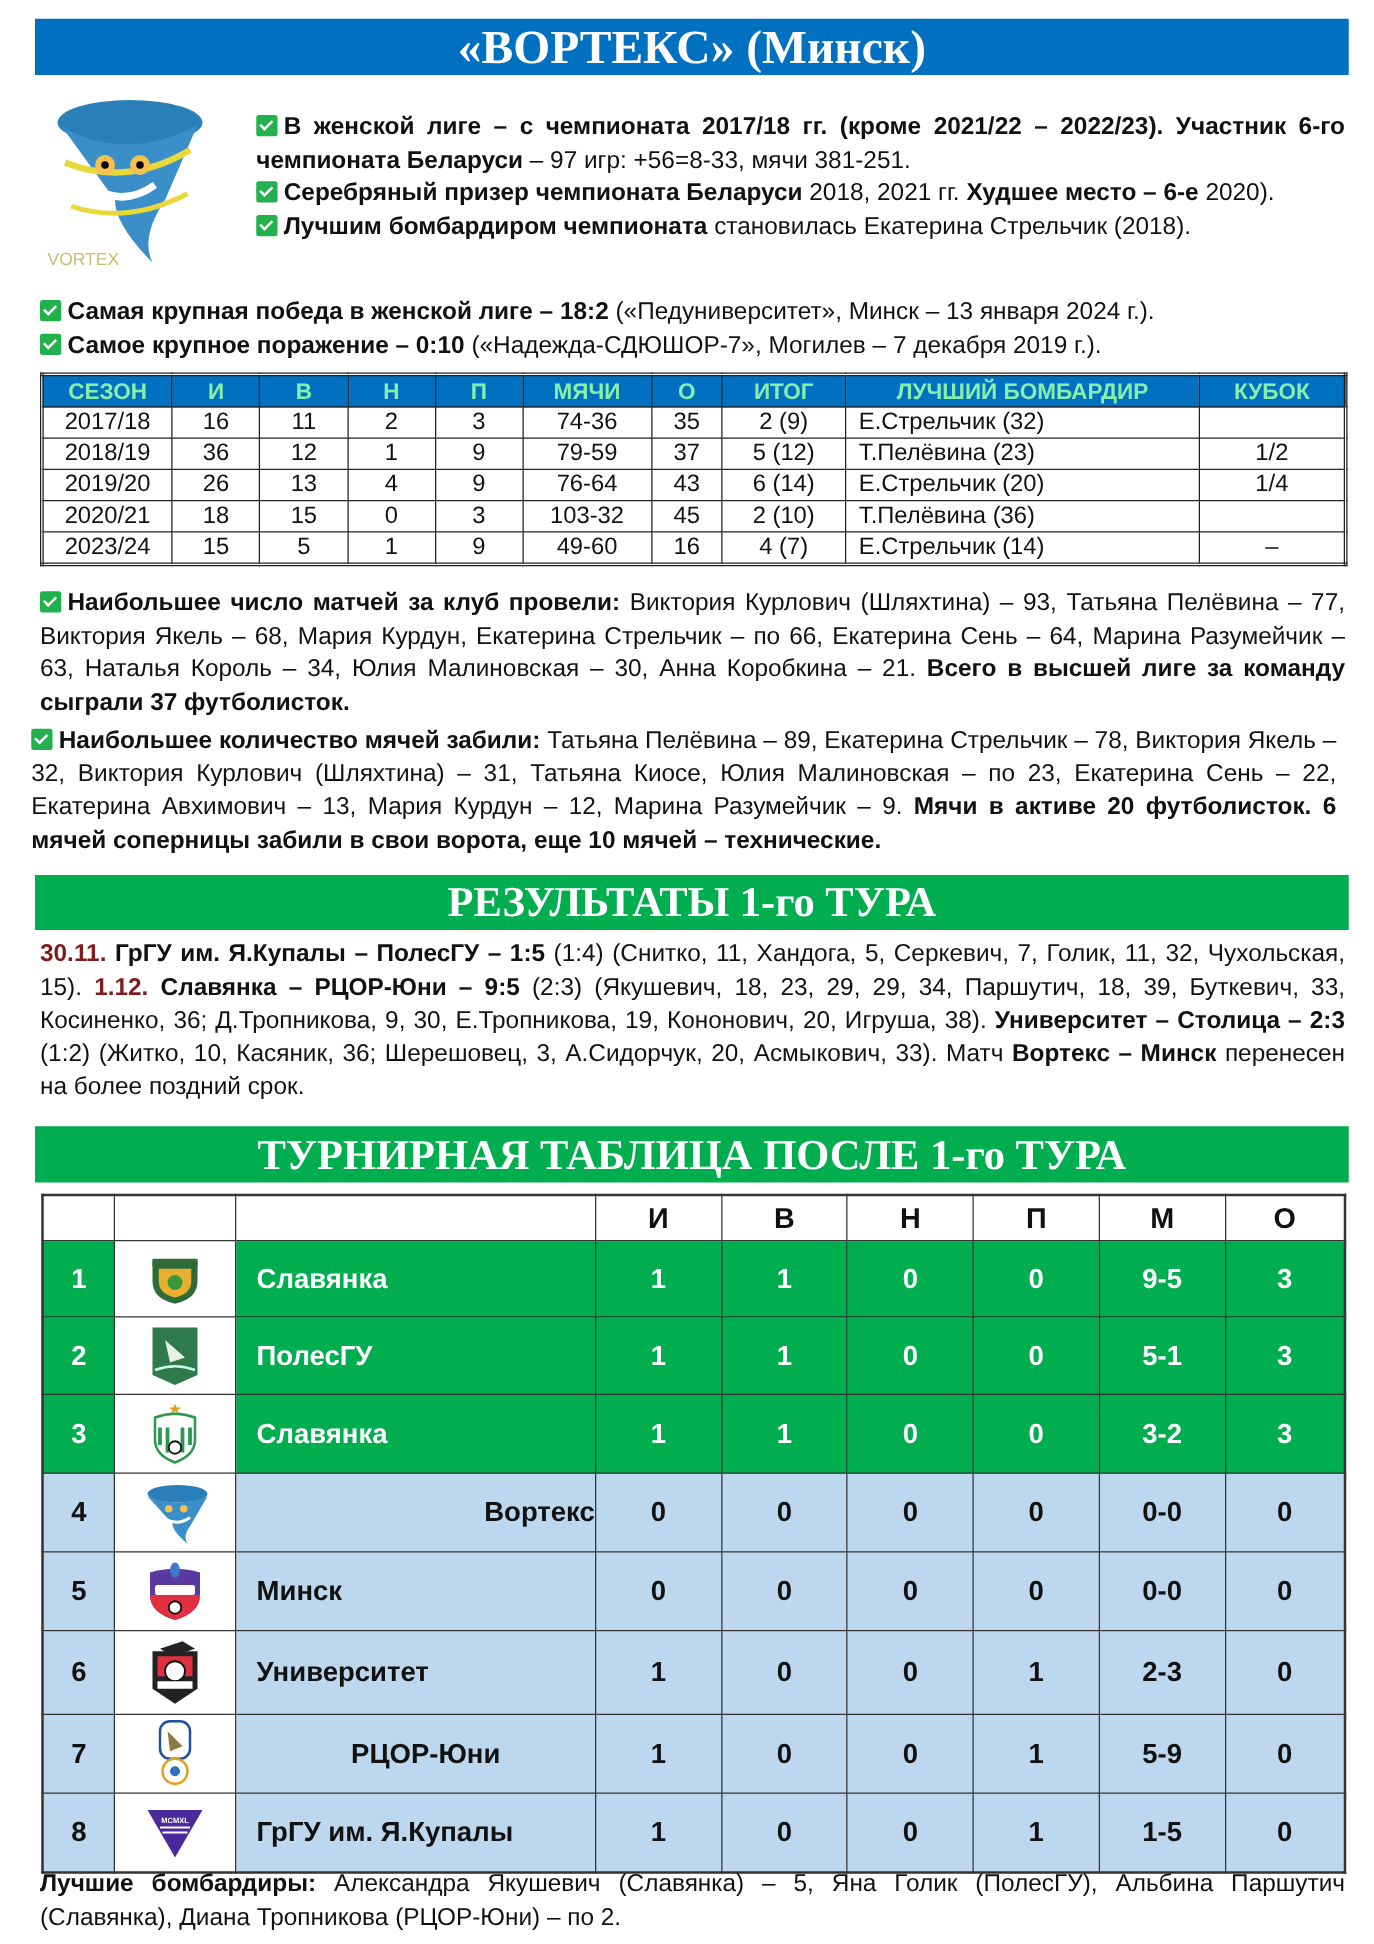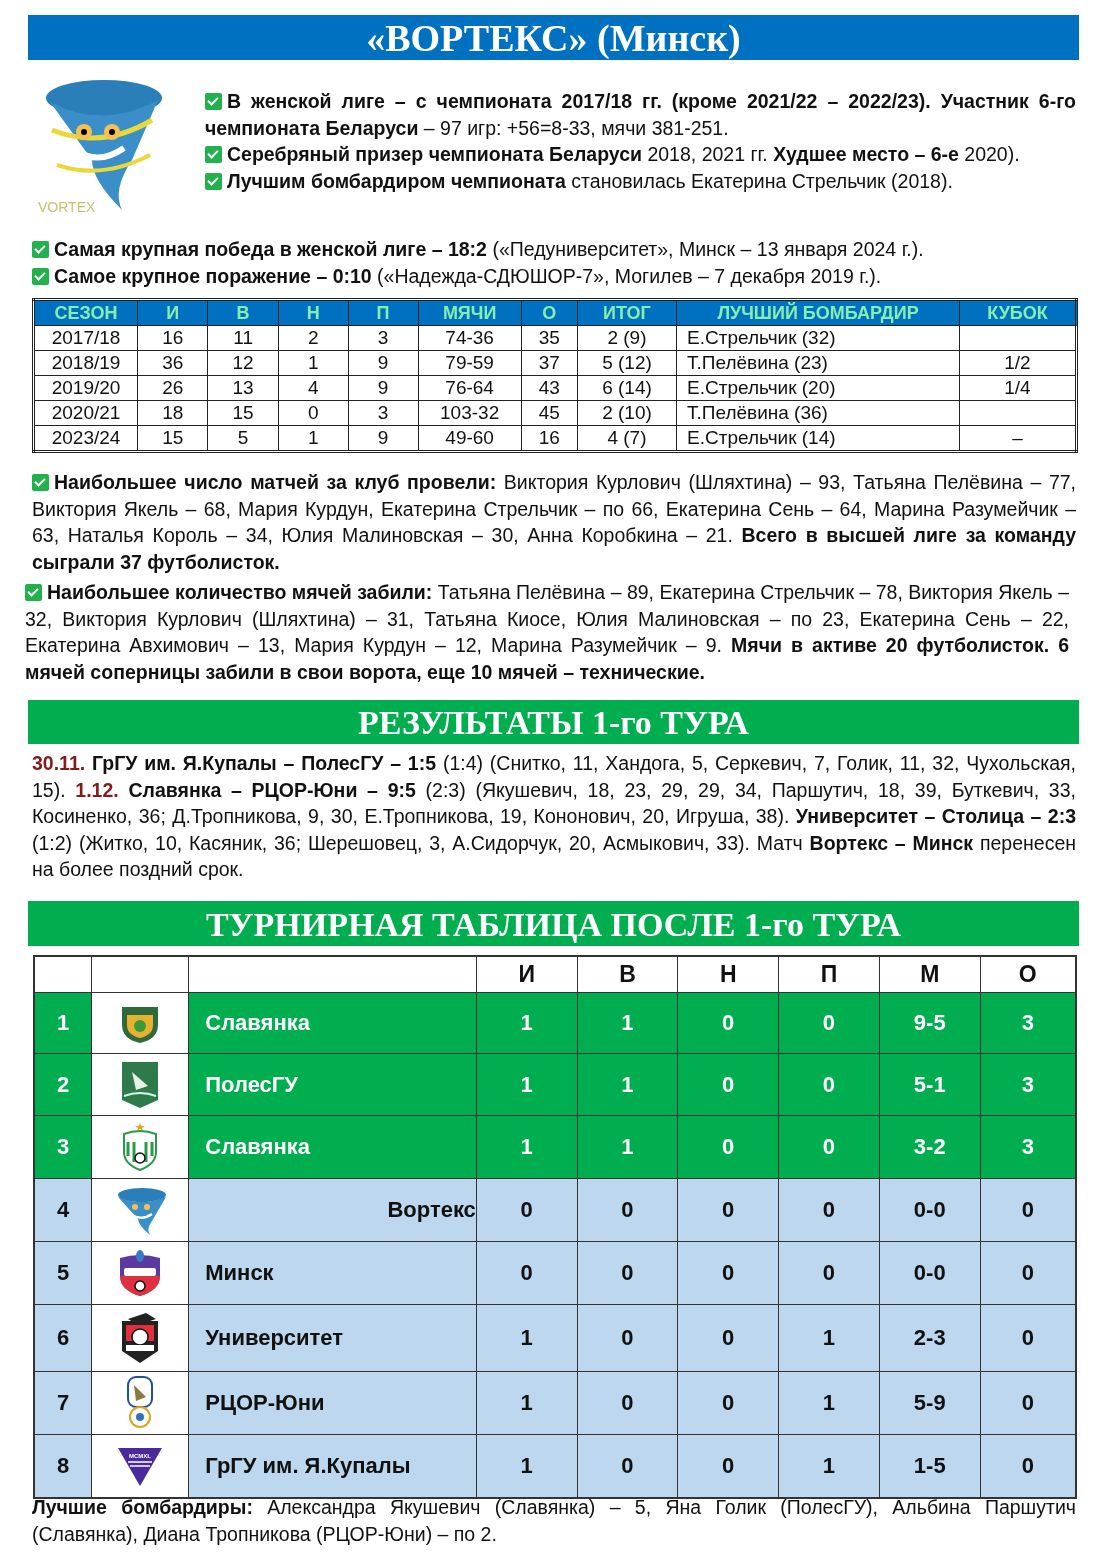--- a/index.html
+++ b/index.html
@@ -298,21 +298,21 @@
         <td style="height: 66px;">0</td>
       </tr>
       <tr class="bl">
         <td style="height: 62px;">7</td>
         <td class="logo" style="height: 62px;"><span><svg viewBox="0 0 36 56" class="logo-shape" style="width:36px;height:58px">
               <rect x="6" y="2" width="24" height="30" rx="8" fill="#fff" stroke="#2050a0" stroke-width="2"></rect>
               <path d="M12 10 L24 22 L14 26 Z" fill="#8a7a40"></path>
               <circle cx="18" cy="42" r="10" fill="#fff" stroke="#e0a020" stroke-width="2"></circle>
               <circle cx="18" cy="42" r="4" fill="#3070c0"></circle>
             </svg></span></td>
-        <td class="name" style="height: 62px;">РЦОР-Юни</td>
+        <td class="name" style="height: 62px; text-align: center;">РЦОР-Юни</td>
         <td style="height: 62px;">1</td>
         <td style="height: 62px;">0</td>
         <td style="height: 62px;">0</td>
         <td style="height: 62px;">1</td>
         <td style="height: 62px;">5-9</td>
         <td style="height: 62px;">0</td>
       </tr>
       <tr class="bl">
         <td style="height: 62px;">8</td>
         <td class="logo" style="height: 62px;"><span><svg viewBox="0 0 48 44" class="logo-shape" style="width:48px">

